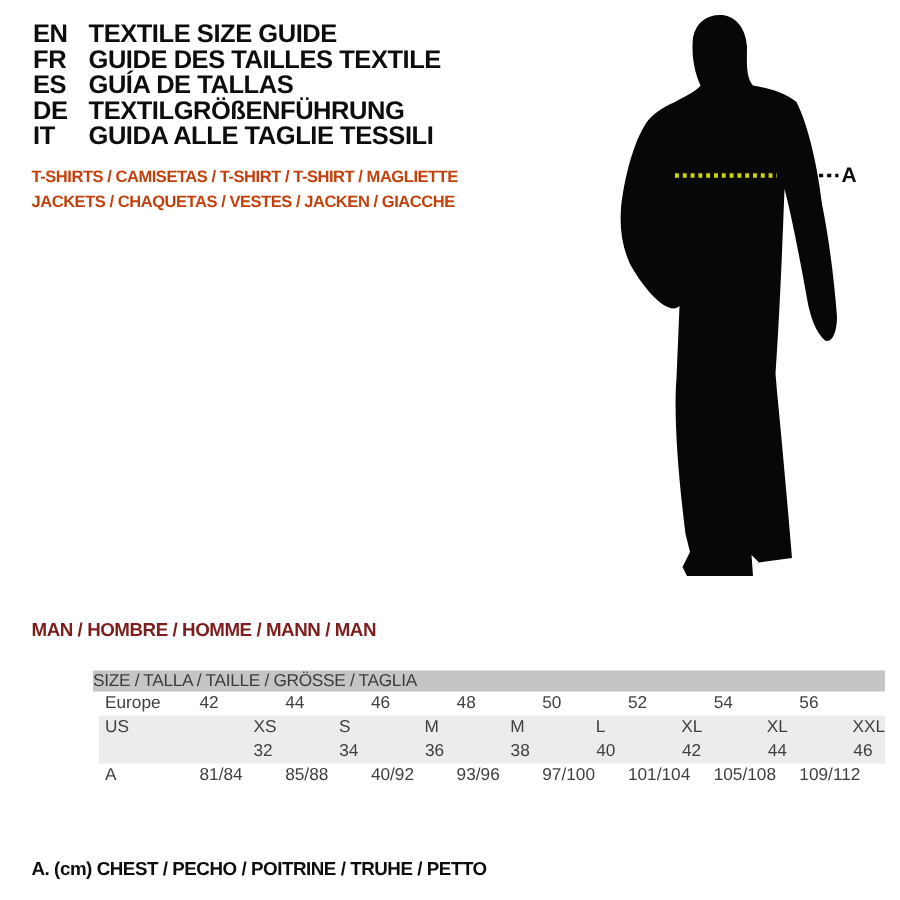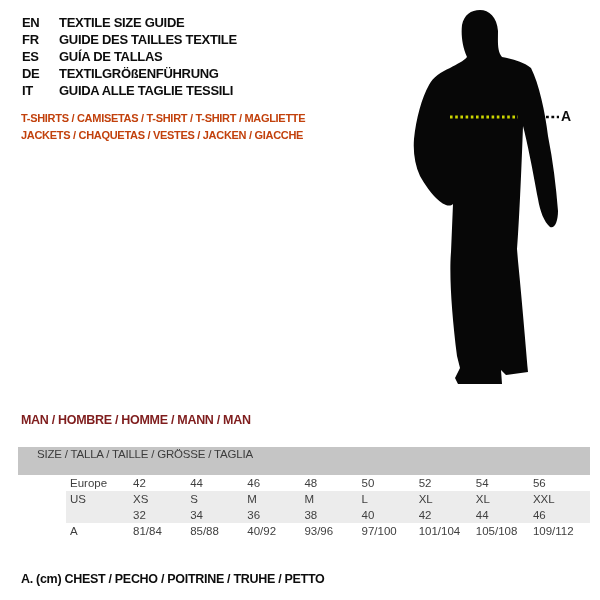--- a/index.html
+++ b/index.html
@@ -18,21 +18,21 @@
   
   .lang-list {
     position: absolute;
     left: 22px;
     top: 14px;
   }
   .lang-row {
     display: flex;
     height: 17px;
     line-height: 17px;
-    font-size: 13px;
+    font-size: 17px;
     font-weight: bold;
     color: #0d0d0d;
     letter-spacing: -0.3px;
   }
   .lang-code { width: 37px; }
   
   .categories {
     position: absolute;
     left: 21px;
     top: 110px;
@@ -73,35 +73,36 @@
   
   .size-table {
     position: absolute;
     left: 18px;
     top: 447px;
     width: 572px;
     font-size: 11.5px;
     color: #3f3f3f;
   }
   .table-header {
-    height: 28px;
+    height: 14px;
     line-height: 14px;
-    padding-left: 19px;
+    padding-left: 0;
     background: #c5c5c5;
     color: #3c3c3c;
     letter-spacing: -0.2px;
+    margin-left: 44px;
   }
   .table-row {
     display: grid;
     grid-template-columns: 67px repeat(8, 1fr);
     height: 16px;
     align-items: center;
     margin-left: 48px;
   }
-  .table-row.shaded { background: #ececec; }
+  .table-row.shaded { background: #ececec; gap: 36px; }
   .row-label { padding-left: 4px; text-align: left; }
   .cell { text-align: left; }
   
   .footnote {
     position: absolute;
     left: 21px;
     top: 572px;
     font-size: 12.5px;
     font-weight: bold;
     color: #0d0d0d;

